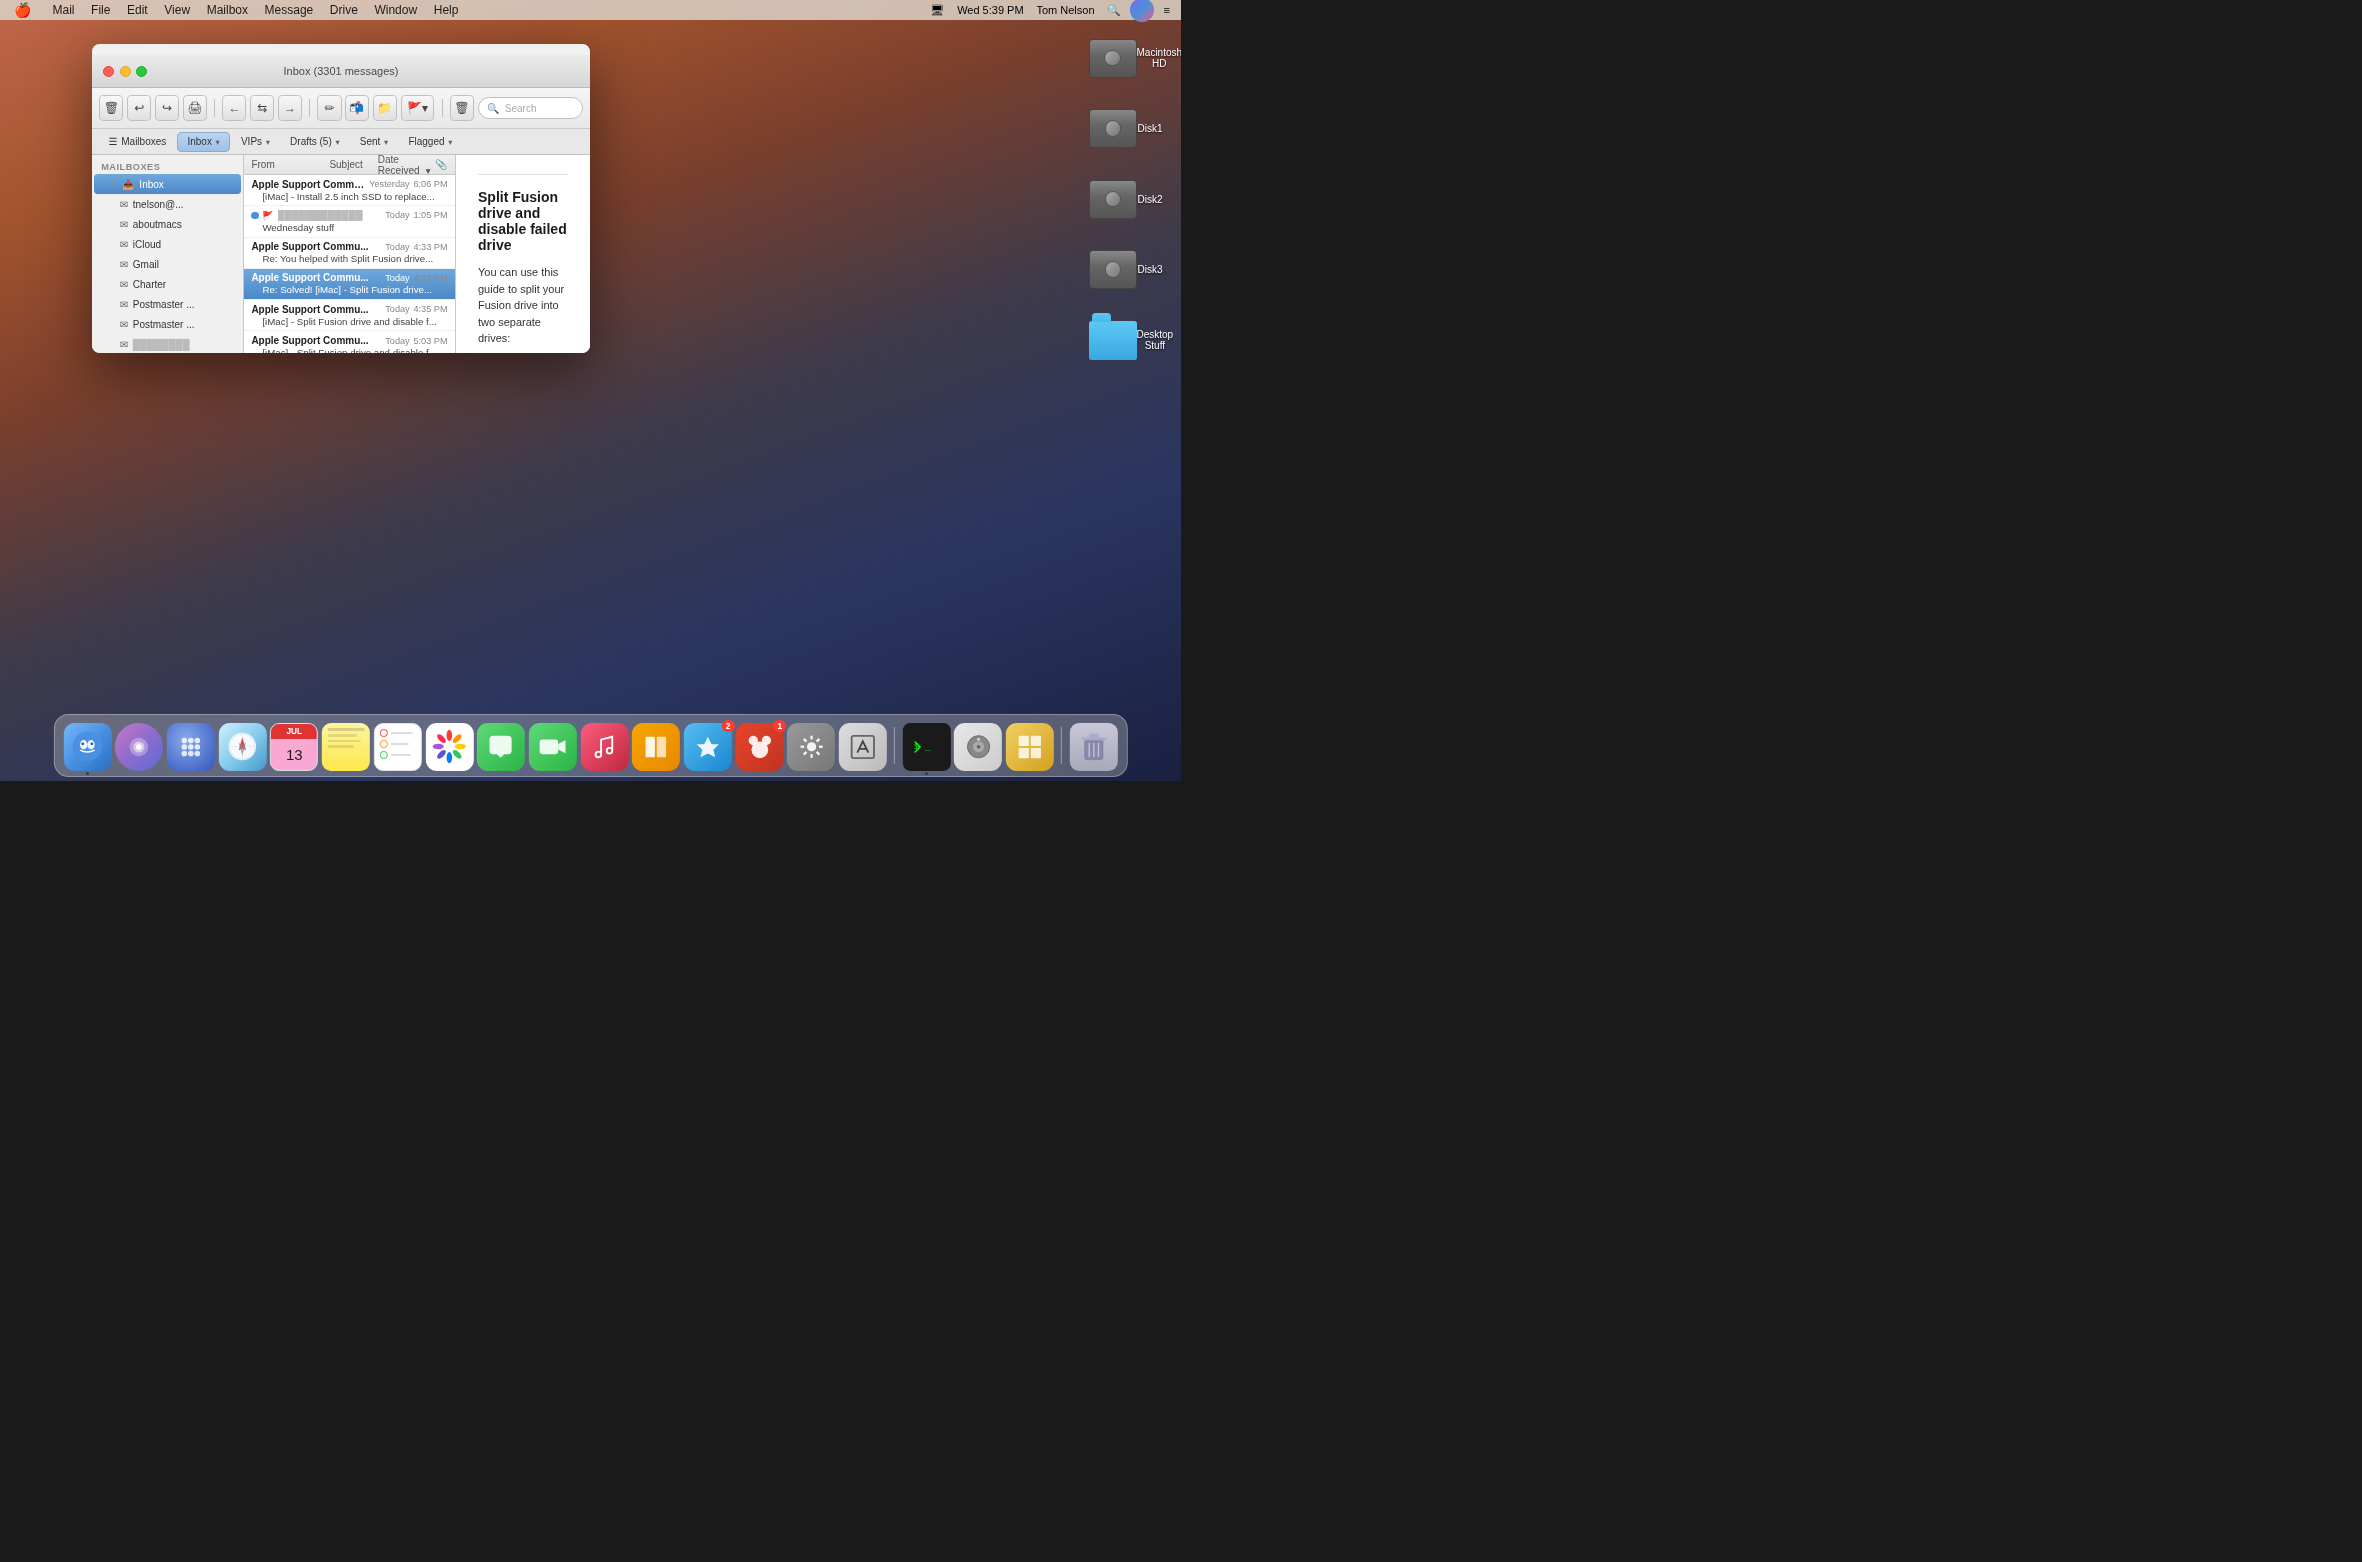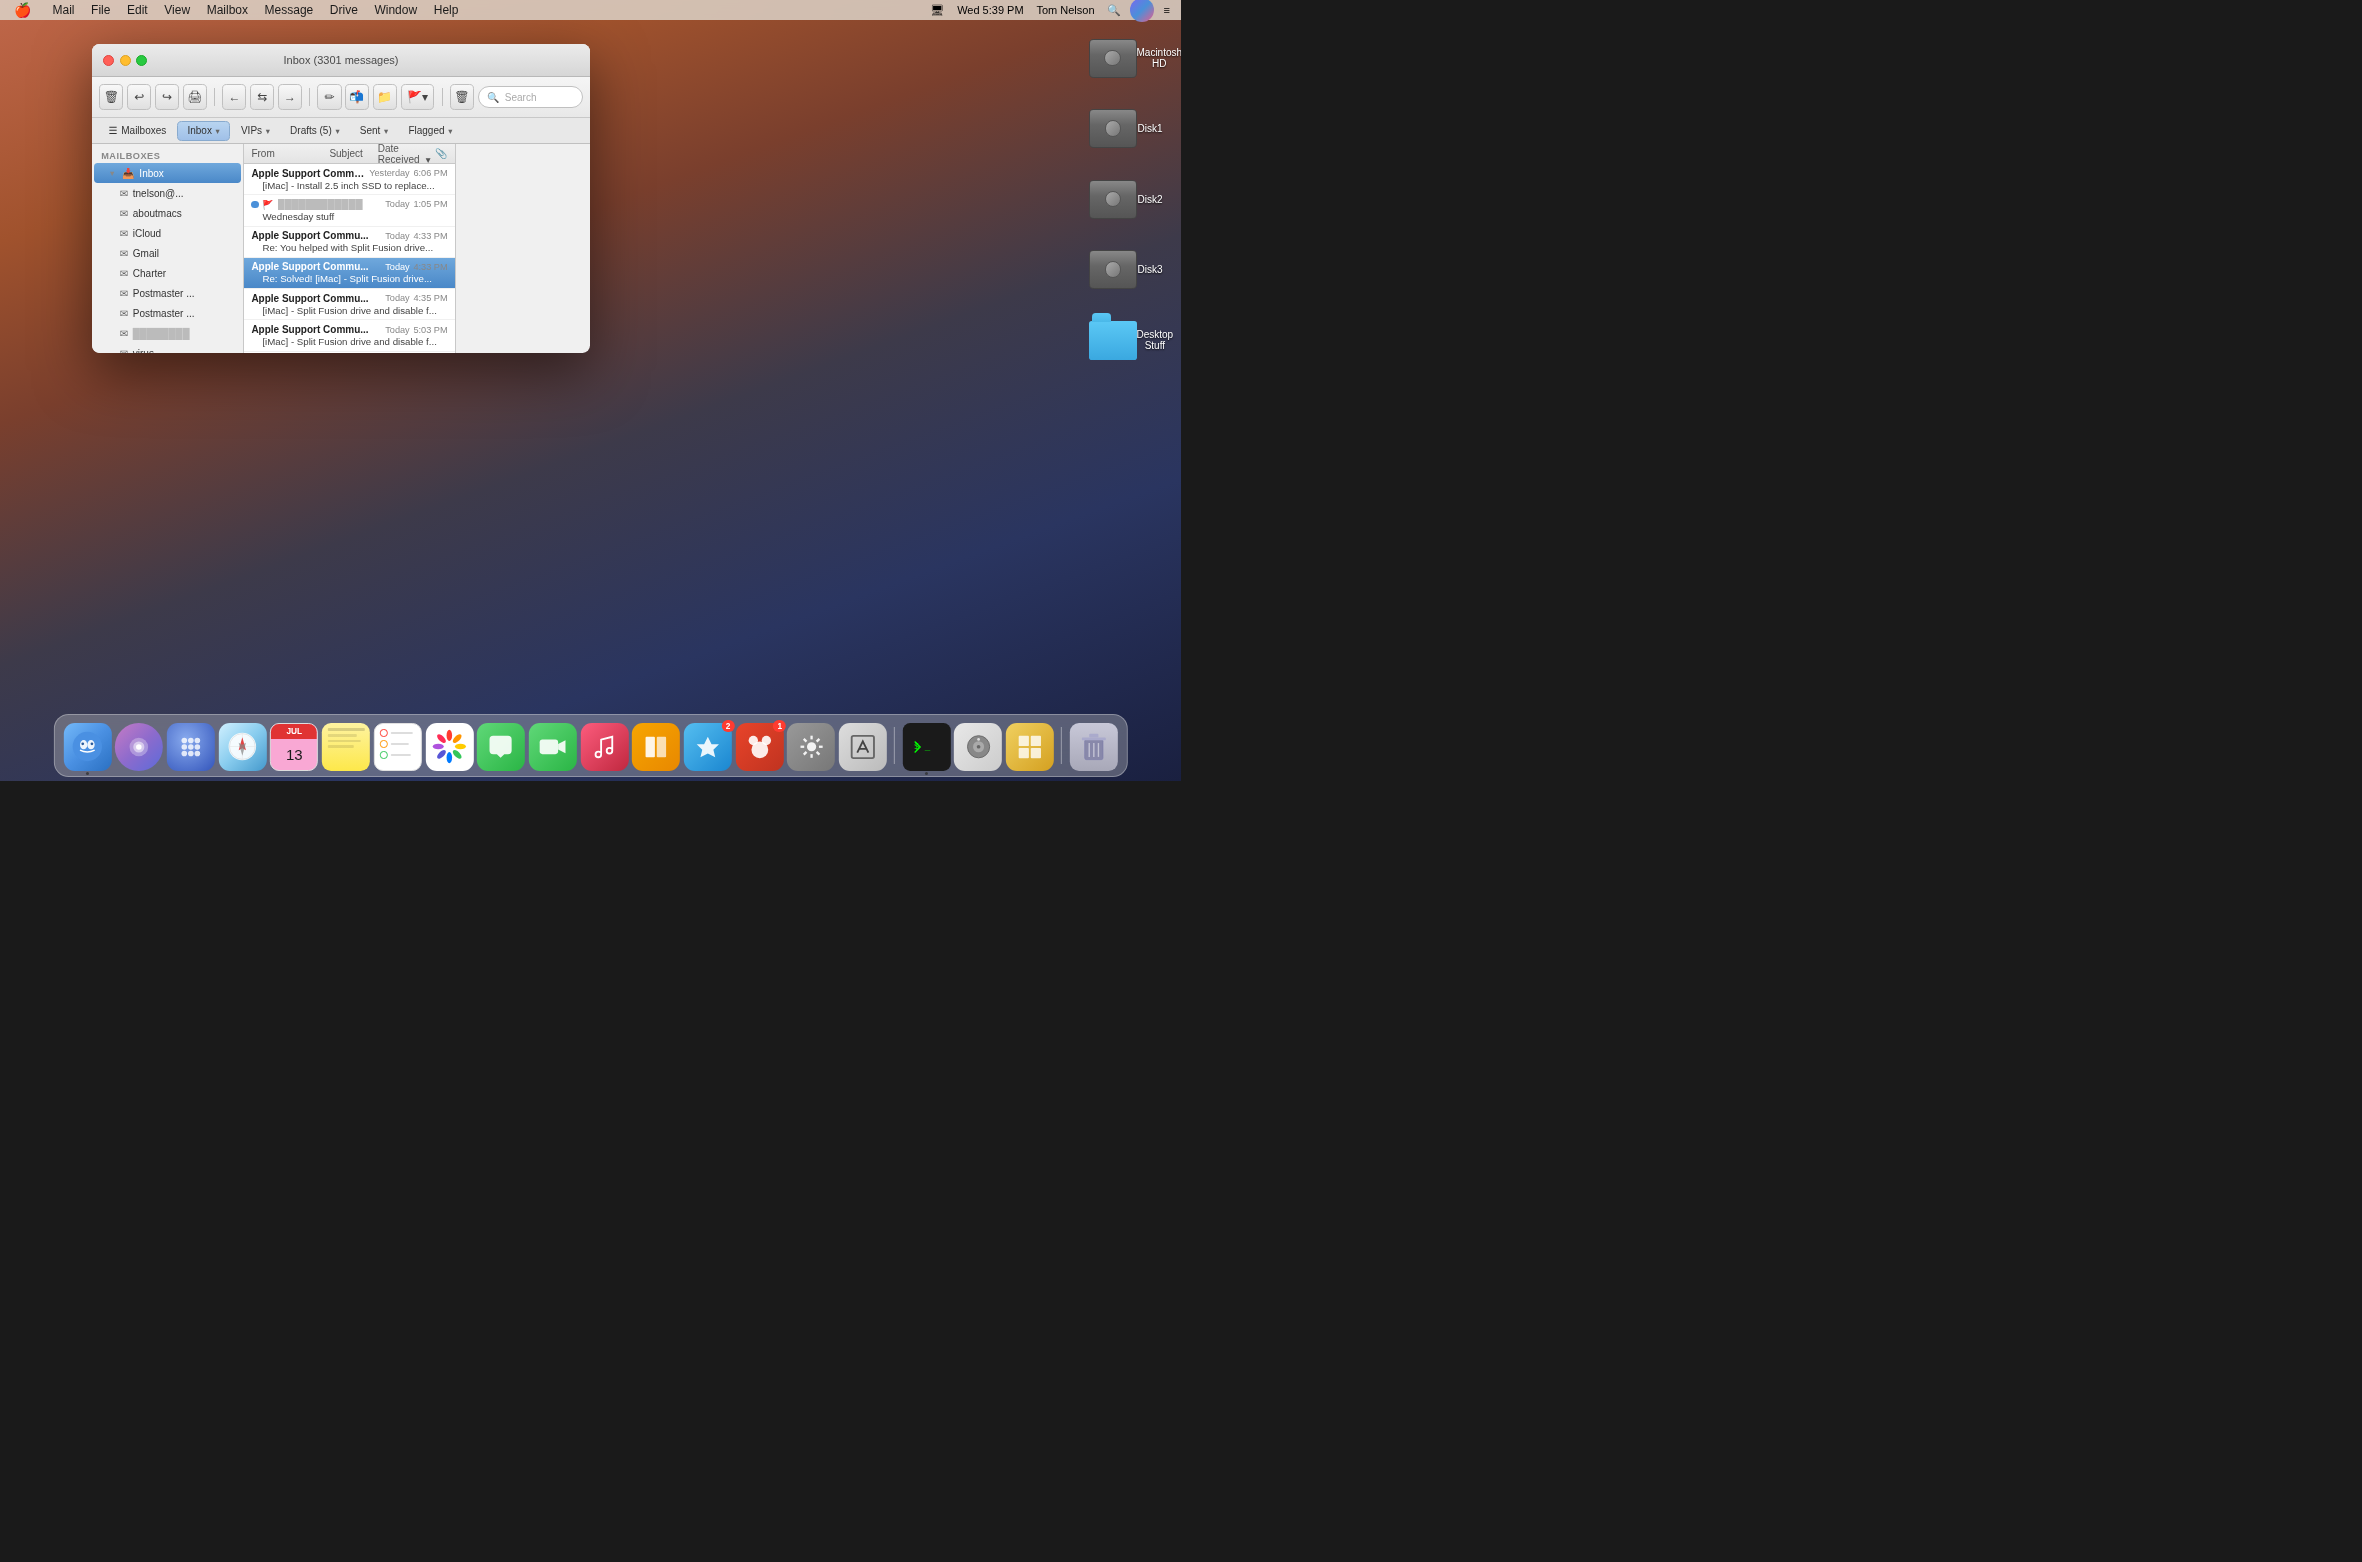--- a/index.html
+++ b/index.html
@@ -146,20 +146,21 @@
     
     #titlebar {
       height: 33px;
       background: linear-gradient(180deg, #ebebeb 0%, #d6d6d6 100%);
       border-bottom: 0.9px solid #b8b8b8;
       display: flex;
       align-items: center;
       padding: 0 11px;
       position: relative;
       flex-shrink: 0;
+      margin-top: 11px;
     }
     .traffic-lights {
       display: flex;
       gap: 5.5px;
       align-items: center;
     }
     .traffic-light {
       width: 11px;
       height: 11px;
       border-radius: 50%;
@@ -738,20 +739,29 @@
       <div class="email-row">
         <div class="email-row-top">
           <span class="email-from">Apple Support Commu...</span>
           <span class="email-date">Today</span>
           <span class="email-time">5:03 PM</span>
         </div>
         <div class="email-subject">[iMac] - Split Fusion drive and disable f...</div>
       </div>
     </div>
 
+    <div id="email-preview">
+      <hr class="email-preview-divider">
+      <div class="email-subject-heading">Split Fusion drive and disable failed drive</div>
+      <p class="email-body-text">You can use this guide to split your Fusion drive into two separate drives:</p>
+      <p class="email-body-text">
+        <a class="email-link" href="#">Split Your Fusion Drive Apart</a>
+      </p>
+
+    </div>
 
   </div>
 </div>
 
 <div id="dock">
 
   <div class="dock-icon">
     <div class="finder-icon">
       <svg width="33" height="33" viewBox="0 0 36 36">
         <circle cx="18" cy="18" r="16" fill="#4a90e2"></circle>

